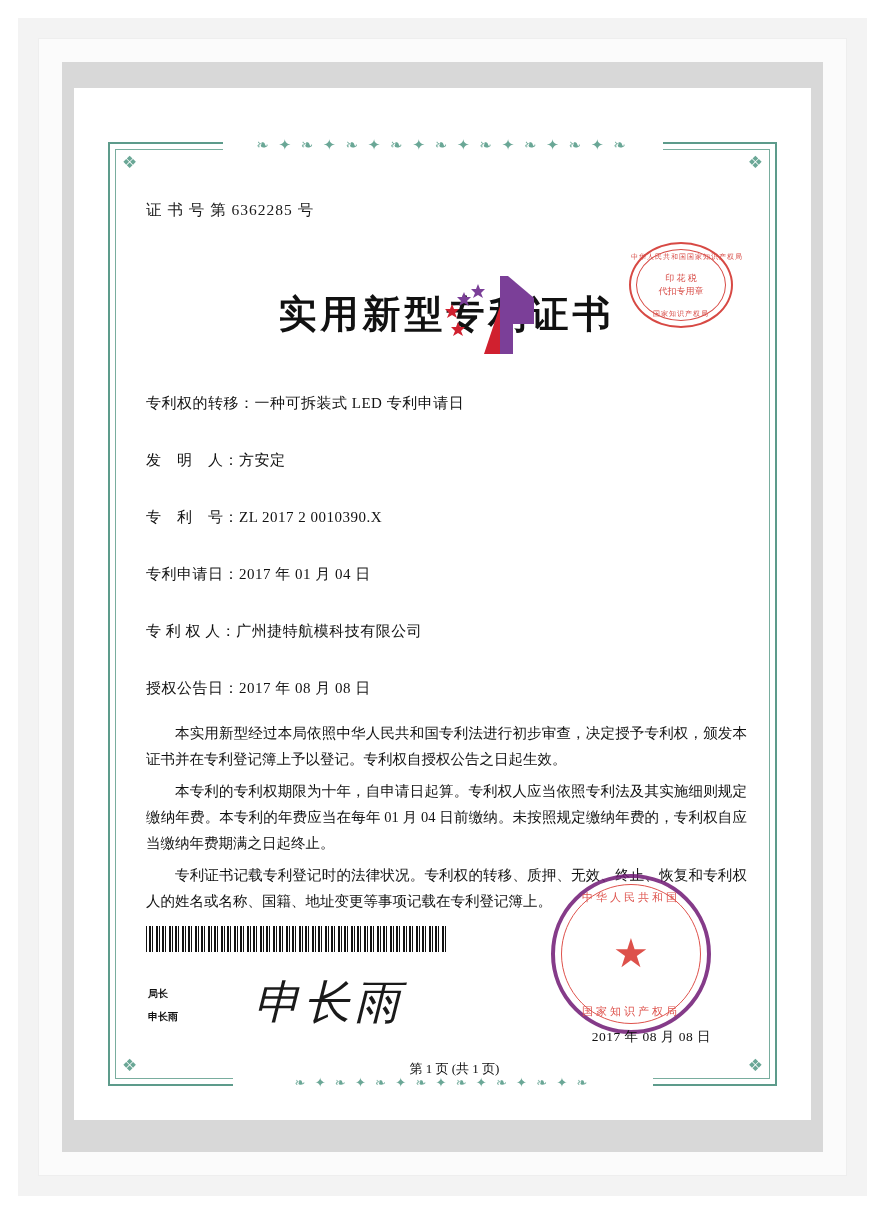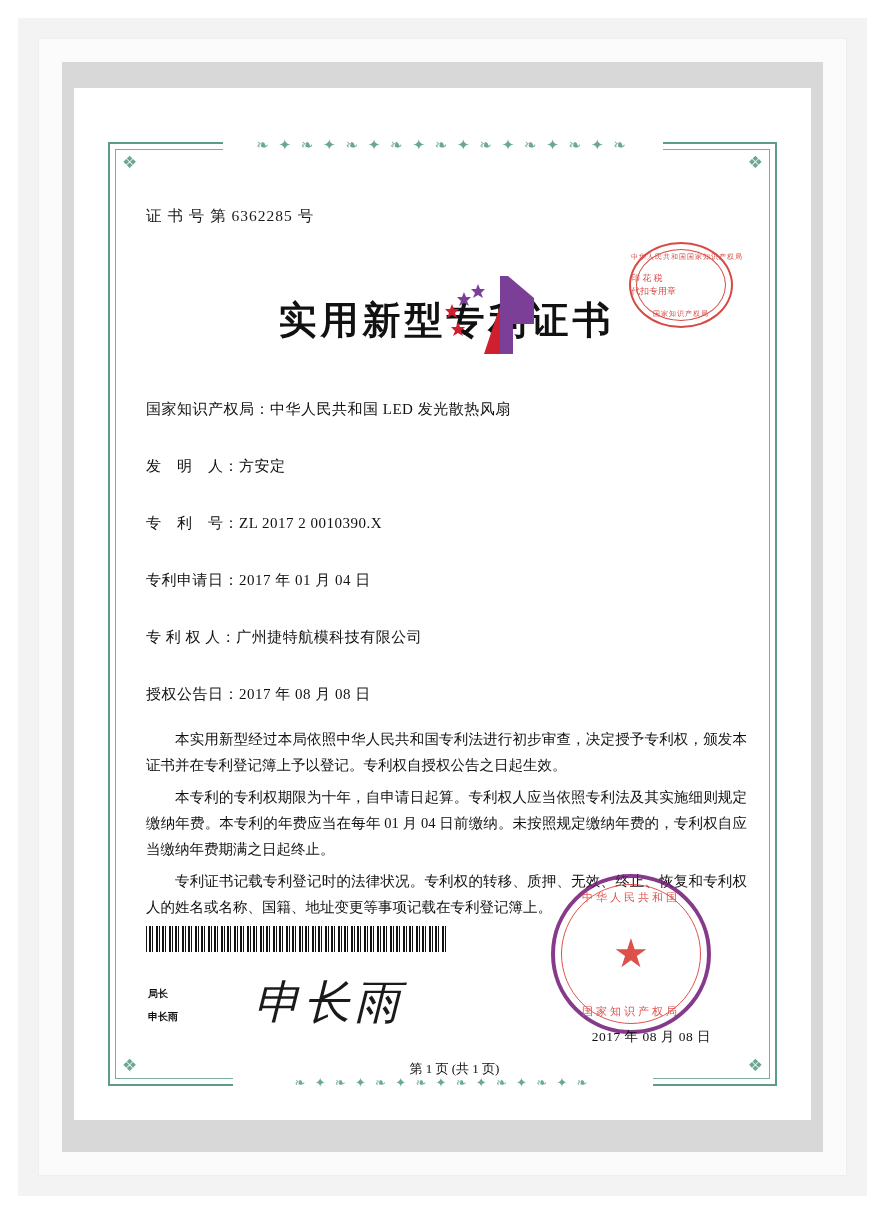--- a/index.html
+++ b/index.html
@@ -125,21 +125,21 @@
   .content {
     position: absolute;
     left: 58px; top: 80px;
     right: 50px; bottom: 40px;
   }
 
   .cert-no {
     font-size: 15.5px;
     color: #1a1a1a;
     letter-spacing: 1px;
-    margin-top: 22px;
+    margin-top: 16px;
   }
 
   
   .logo {
     position: absolute;
     left: 292px;
     top: 84px;
     width: 120px;
     height: 100px;
   }
@@ -170,21 +170,21 @@
     font-size: 7px;
     letter-spacing: 1px;
     white-space: nowrap;
   }
   .stamp-arc-top { top: 8px; }
   .stamp-arc-bottom { bottom: 7px; }
   .stamp-center {
     position: absolute;
     left: 0; right: 0;
     top: 28px;
-    text-align: left;
+    text-align: center;
     font-size: 9px;
     line-height: 13px;
   }
 
   .main-title {
     text-align: center;
     font-size: 38px;
     font-weight: bold;
     letter-spacing: 4px;
     color: #111111;
@@ -347,21 +347,21 @@
         <div class="stamp-center">
           <div>印 花 税</div>
           <div>代扣专用章</div>
         </div>
         <div class="stamp-arc stamp-arc-bottom">国家知识产权局</div>
       </div>
 
       <div class="main-title">实用新型专利证书</div>
 
       <div class="field field-first">
-        <span>国家知识产权局：</span><span>中华人民共和国 LED 发光散热风扇</span>
+        <span>专利权的转移：</span><span>一种可拆装式 LED 专利申请日</span>
       </div>
       <div class="field">
         <span>发　明　人：</span><span>方安定</span>
       </div>
       <div class="field">
         <span>专　利　号：</span><span>ZL 2017 2 0010390.X</span>
       </div>
       <div class="field">
         <span>专利申请日：</span><span>2017 年 01 月 04 日</span>
       </div>

